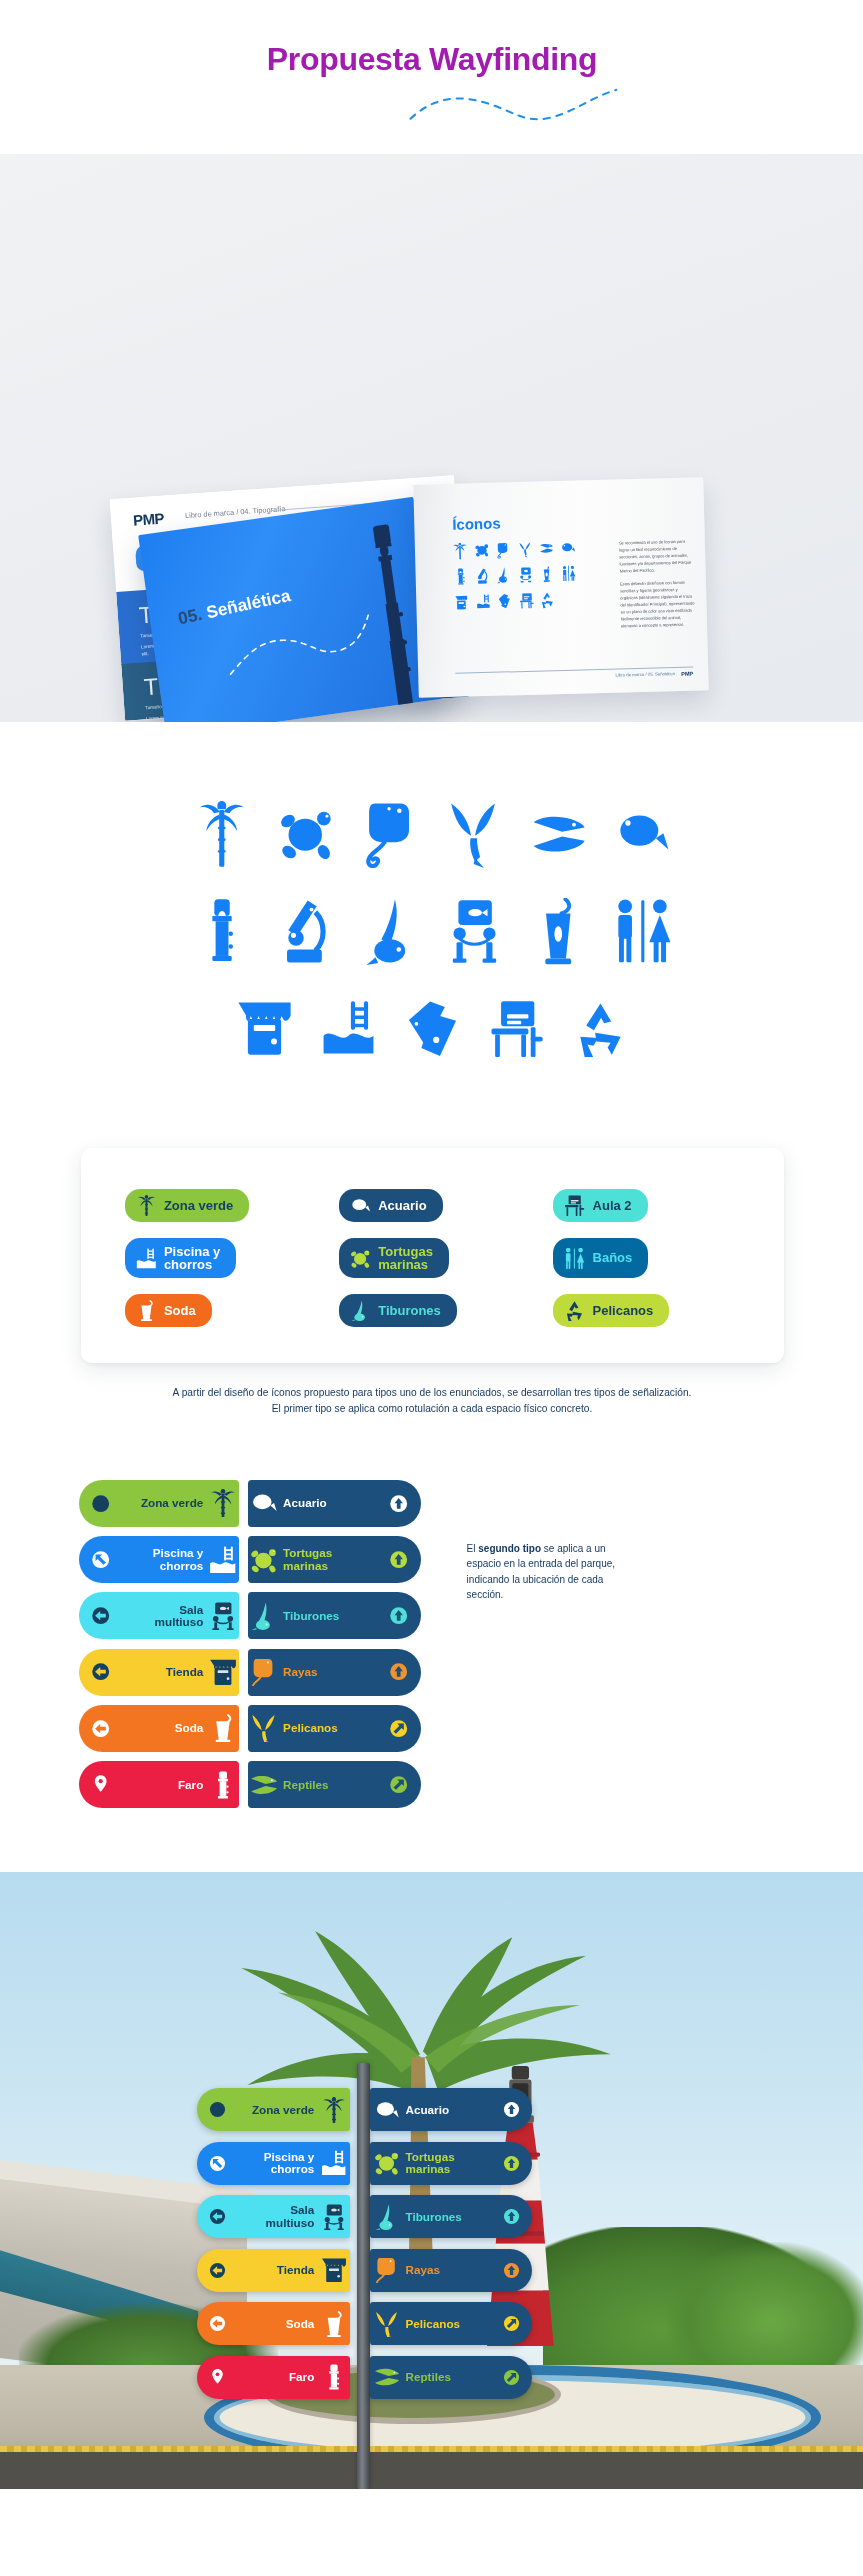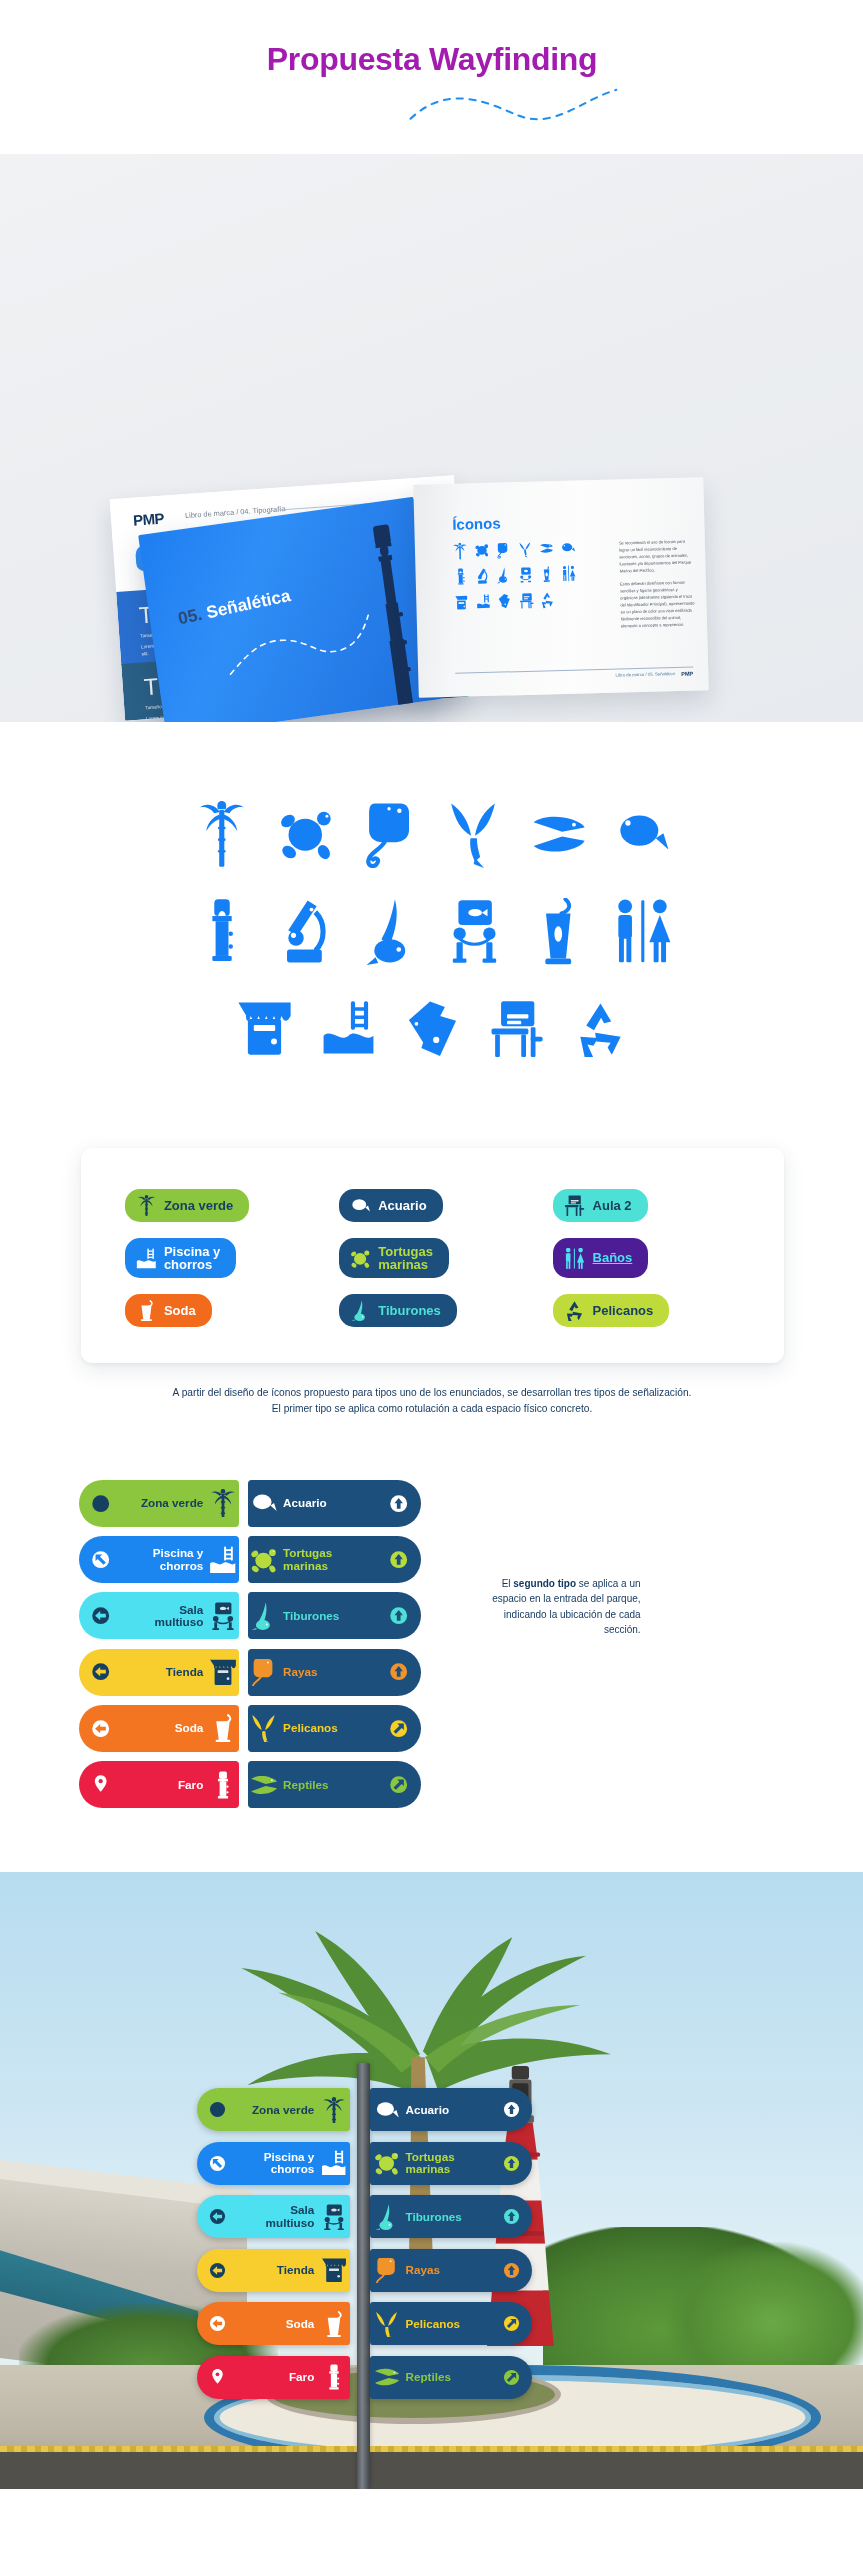--- a/index.html
+++ b/index.html
@@ -254,23 +254,22 @@
   }
   .sign.right-col .lbl {
     flex:1; text-align:left; font-size:11.7px; line-height:1.05;
     white-space:pre-line; padding-left:2.5px;
   }
   .sign.right-col .marker { flex:0 0 27px; }
   .marker { display:flex; align-items:center; justify-content:center; }
 
   .signs-copy {
     margin-left:46px;
-    margin-top:96px;
+    margin-top:61px;
     width:174px;
-    text-align:right;
     font-size:10px;
     line-height:1.55;
     color:#12365e;
   }
   .signs-copy b { font-weight:bold; }
 
   
   .photo {
     position:relative;
     width:864px;
@@ -822,21 +821,21 @@
               <g fill="#B6DB3C">
                 <ellipse cx="48" cy="52" rx="29" ry="28"></ellipse>
                 <circle cx="80" cy="24" r="12"></circle>
                 <circle cx="85" cy="19" r="2.6" fill="#ffffff" fill-opacity=".85"></circle>
                 <ellipse cx="17" cy="28" rx="13" ry="10" transform="rotate(-35 17 28)"></ellipse>
                 <ellipse cx="19" cy="82" rx="13" ry="10" transform="rotate(35 19 82)"></ellipse>
                 <ellipse cx="80" cy="82" rx="10" ry="13" transform="rotate(-30 80 82)"></ellipse>
               </g>
             </svg></span><span>Tortugas
 marinas</span></div>
-        <div class="badge" style="background: #4c1d95; color: rgb(77, 224, 240); text-decoration: underline;"><span class="bi"><svg width="21" height="21" viewBox="0 0 100 100" style="color:#4DE0F0">
+        <div class="badge" style="background: #0369a1; color: rgb(77, 224, 240);"><span class="bi"><svg width="21" height="21" viewBox="0 0 100 100" style="color:#4DE0F0">
               <g fill="#4DE0F0">
                 <circle cx="20" cy="10" r="11"></circle>
                 <rect x="9" y="25" width="22" height="38" rx="5"></rect>
                 <rect x="10" y="61" width="8" height="39" rx="2"></rect>
                 <rect x="22" y="61" width="8" height="39" rx="2"></rect>
                 <rect x="47" y="2" width="5" height="96" rx="2"></rect>
                 <circle cx="79" cy="10" r="11"></circle>
                 <path d="M79 25l17 44H62z"></path>
                 <rect x="69" y="66" width="8" height="34" rx="2"></rect>
                 <rect x="81" y="66" width="8" height="34" rx="2"></rect>

